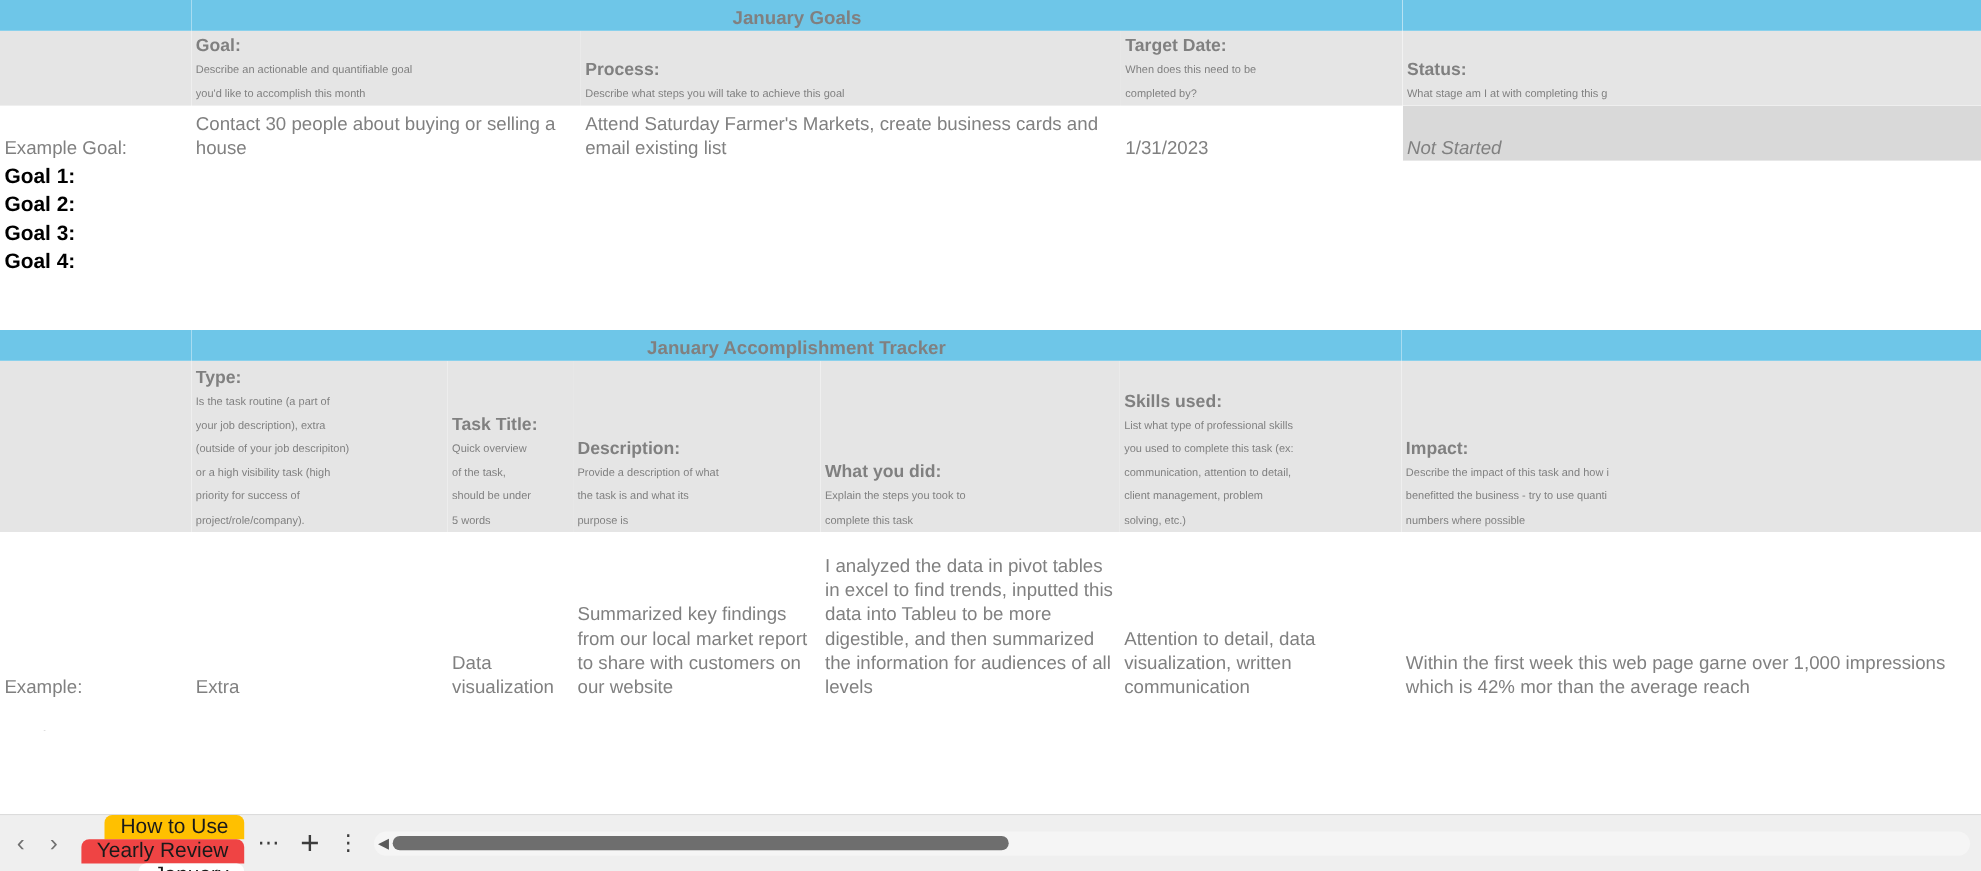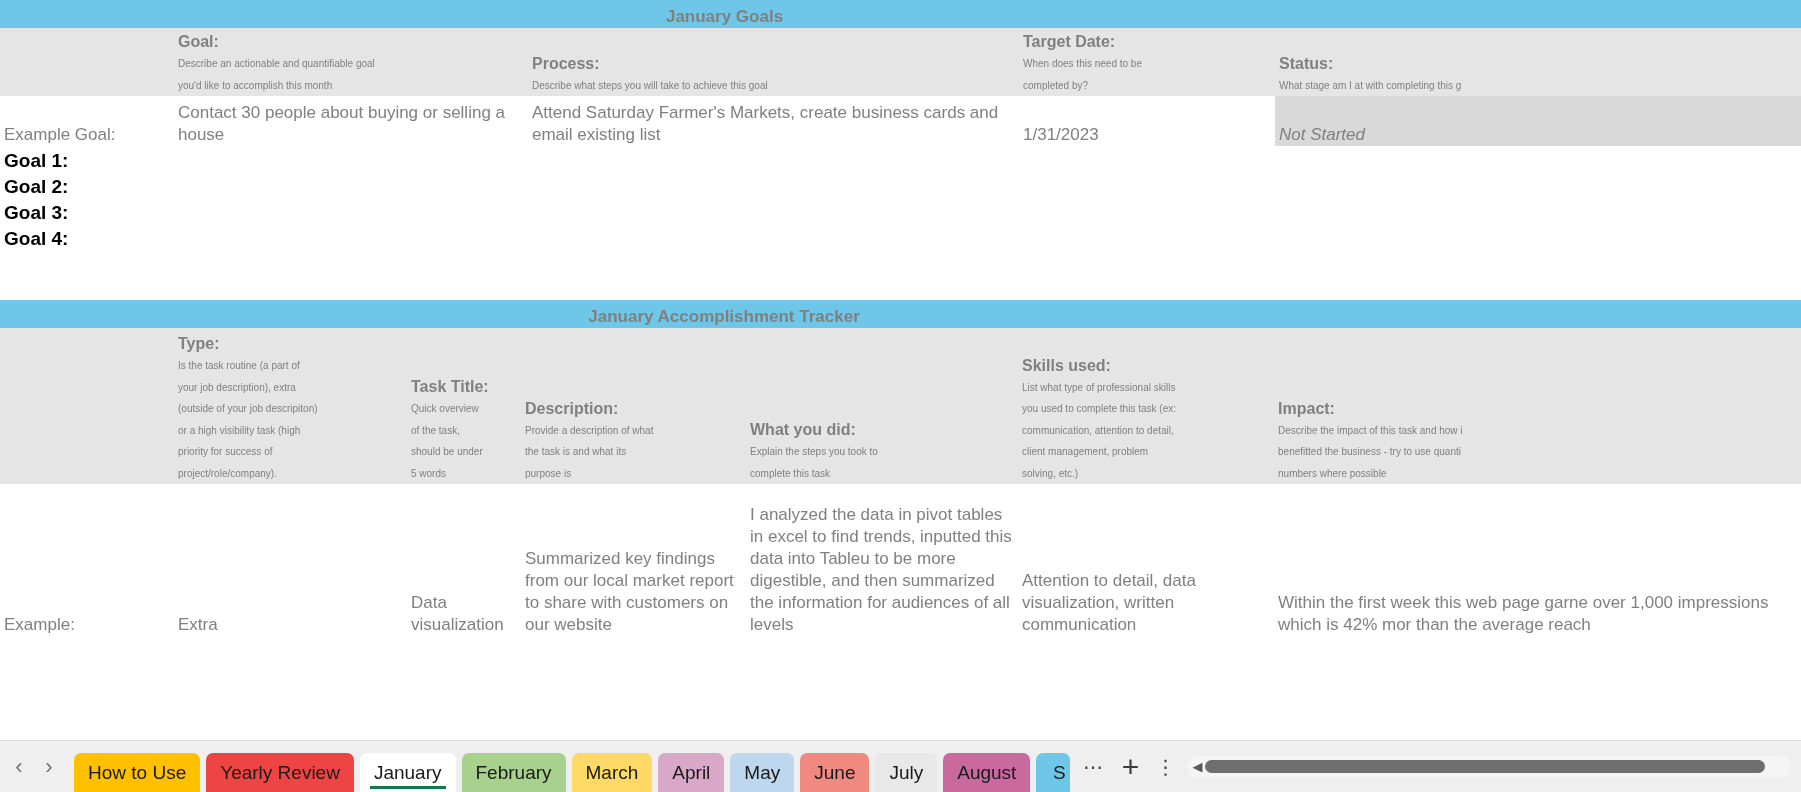--- a/index.html
+++ b/index.html
@@ -133,20 +133,21 @@
     color: #707070;
     font-size: 22px;
     cursor: pointer;
     user-select: none;
   }
   .tabs {
     display: flex;
     align-items: flex-end;
     height: 52px;
     margin-left: 10px;
+    flex-direction: column;
   }
   .tab {
     height: 40px;
     display: flex;
     align-items: center;
     justify-content: center;
     padding: 0 14px;
     margin-right: 6px;
     font-size: 19px;
     color: #1a1a1a;

